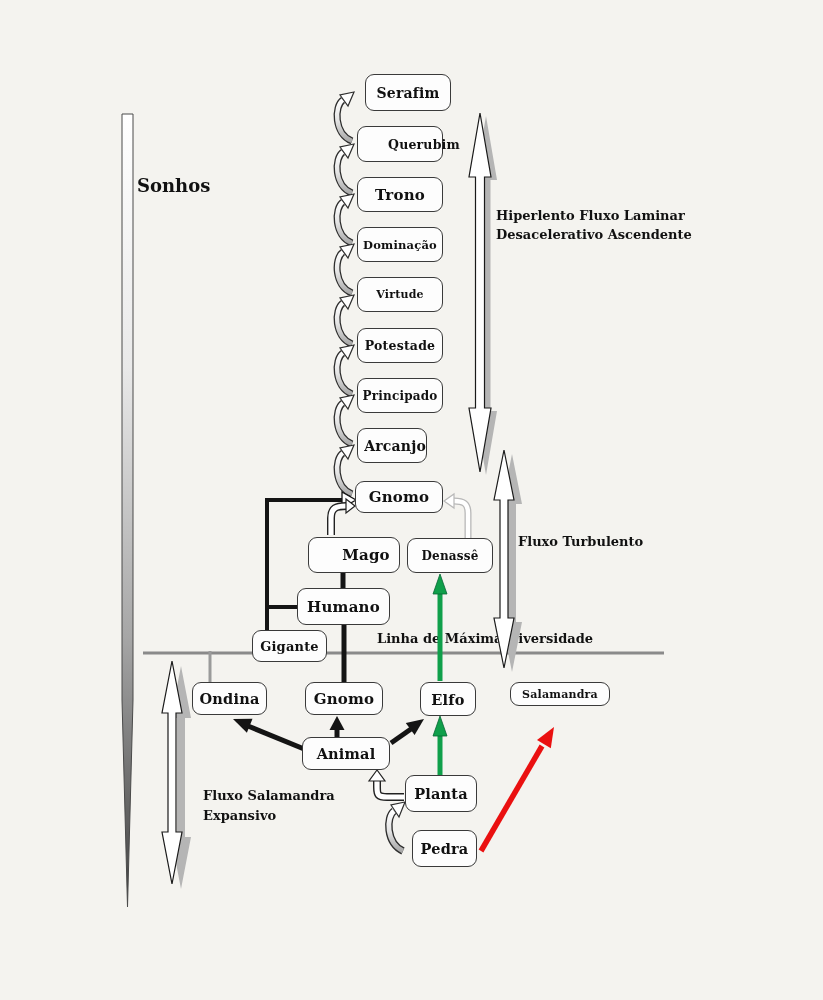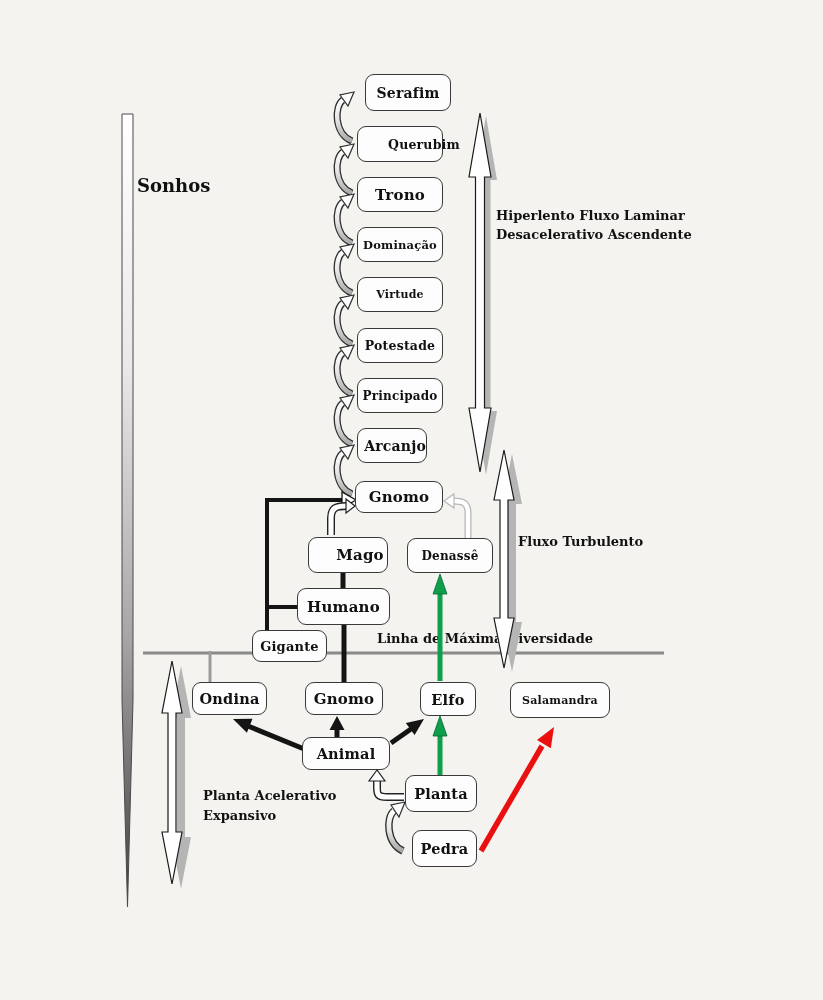--- a/index.html
+++ b/index.html
@@ -151,21 +151,21 @@
   <div class="node" style="left:357px;top:378px;width:86px;height:35px;font-size:12px;">
       <span>Principado</span>
     </div>
   <div class="node" style="left:357px;top:428px;width:70px;height:35px;font-size:14px;justify-content:flex-end;">
       <span>Arcanjo</span>
     </div>
   <div class="node" style="left:355px;top:481px;width:88px;height:32px;font-size:15px;">
       <span>Gnomo</span>
     </div>
 
-  <div class="node" style="left:308px;top:537px;width:80px;height:36px;font-size:15px;padding-left:24px;">
+  <div class="node" style="left:308px;top:537px;width:92px;height:36px;font-size:15px;padding-left:24px;">
       <span>Mago</span>
     </div>
   <div class="node" style="left:407px;top:538px;width:86px;height:35px;font-size:12px;">
       <span>Denassê</span>
     </div>
   <div class="node" style="left:297px;top:588px;width:93px;height:37px;font-size:15px;">
       <span>Humano</span>
     </div>
   <div class="node" style="left:252px;top:630px;width:75px;height:32px;font-size:13px;">
       <span>Gigante</span>
@@ -173,21 +173,21 @@
 
   <div class="node" style="left:192px;top:682px;width:75px;height:33px;font-size:14.5px;">
       <span>Ondina</span>
     </div>
   <div class="node" style="left:305px;top:682px;width:78px;height:33px;font-size:15px;">
       <span>Gnomo</span>
     </div>
   <div class="node" style="left:420px;top:682px;width:56px;height:34px;font-size:14.5px;">
       <span>Elfo</span>
     </div>
-  <div class="node" style="left:510px;top:682px;width:100px;height:36px;font-size:11px;">
+  <div class="node" style="left:510px;top:682px;width:100px;height:24px;font-size:11px;">
       <span>Salamandra</span>
     </div>
 
   <div class="node" style="left:302px;top:737px;width:88px;height:33px;font-size:14.5px;">
       <span>Animal</span>
     </div>
   <div class="node" style="left:405px;top:775px;width:72px;height:37px;font-size:14.5px;">
       <span>Planta</span>
     </div>
   <div class="node" style="left:412px;top:830px;width:65px;height:37px;font-size:14.5px;">
@@ -197,17 +197,17 @@
   <div class="lbl" style="left:137px;top:175px;font-size:18px;">Sonhos</div>
 
   <div class="lbl" style="left:496px;top:207px;font-size:13px;line-height:18.5px;">
     <div>Hiperlento Fluxo Laminar</div>
     <div>Desacelerativo Ascendente</div>
   </div>
 
   <div class="lbl" style="left:518px;top:534px;font-size:13px;">Fluxo Turbulento</div>
 
   <div class="lbl" style="left:203px;top:786px;font-size:13px;line-height:20px;">
-    <div>Planta Acelerativo</div>
+    <div>Fluxo Salamandra</div>
     <div>Expansivo</div>
   </div>
 
 </div>
 
 </body></html>

